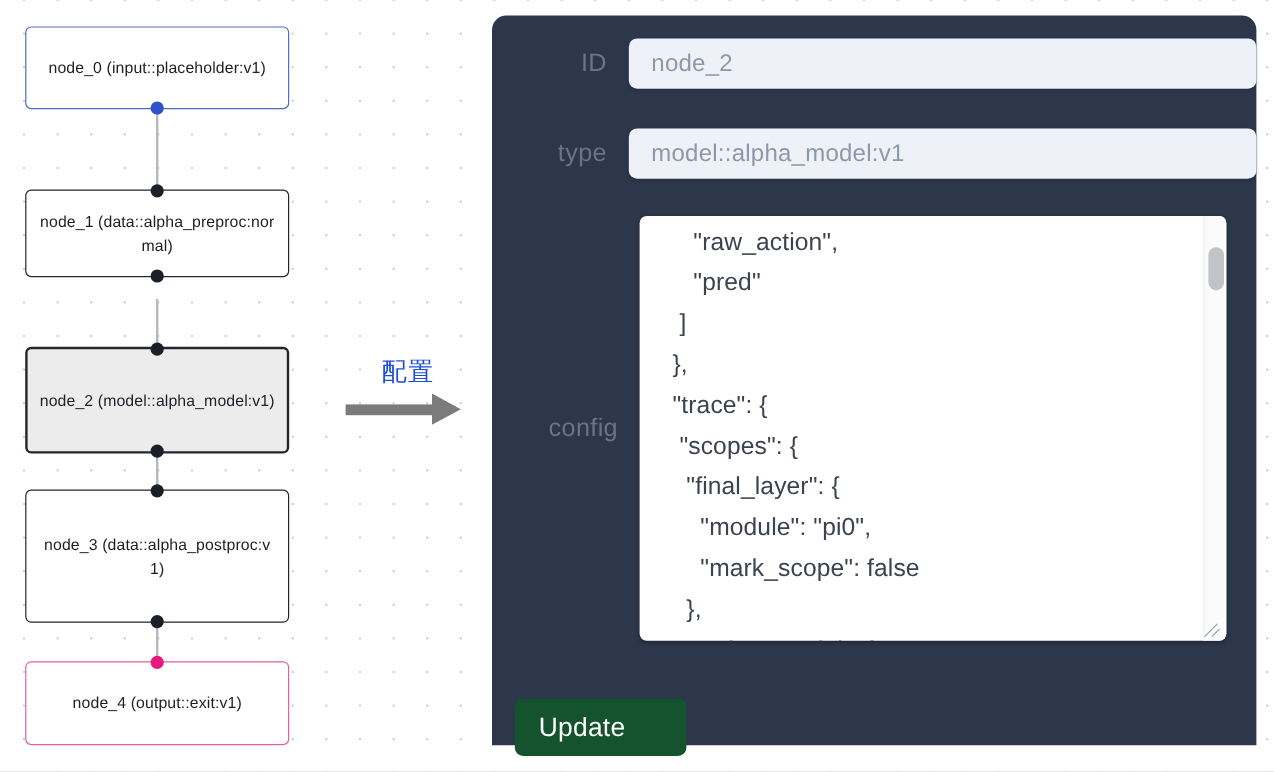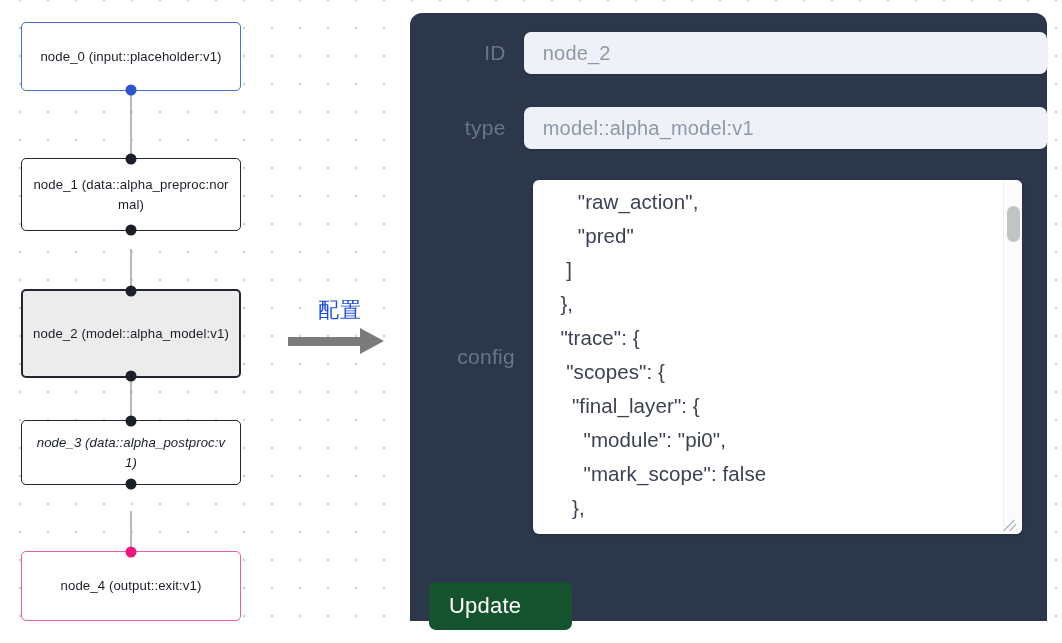--- a/index.html
+++ b/index.html
@@ -258,21 +258,21 @@
     <span class="handle" style="top:100%;"></span>
   </div>
 
   <div class="node is-selected" style="top:289px;height:89px;">
     <span class="lbl">node_2
 (model::alpha_model:v1)</span>
     <span class="handle" style="top:0%;"></span>
     <span class="handle" style="top:100%;"></span>
   </div>
 
-  <div class="node" style="top:420px;height:65px;font-style:italic;">
+  <div class="node" style="top:408px;height:111px;">
     <span class="lbl">node_3
 (data::alpha_postproc:v1)</span>
     <span class="handle" style="top:0%;"></span>
     <span class="handle" style="top:100%;"></span>
   </div>
 
   <div class="node is-output" style="top:551px;height:70px;">
     <span class="lbl">node_4
 (output::exit:v1)</span>
     <span class="handle pink" style="top:0%;"></span>

